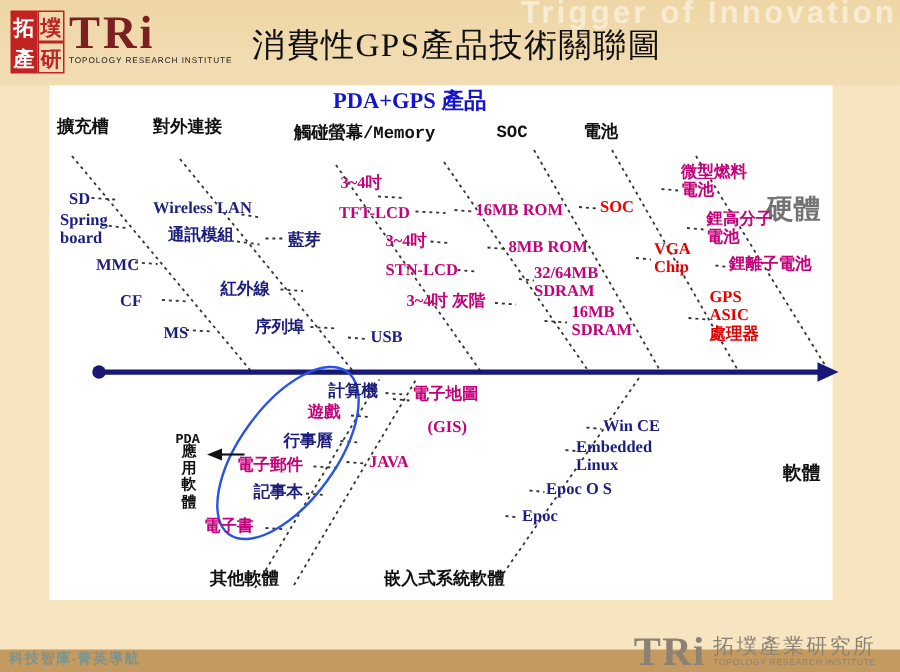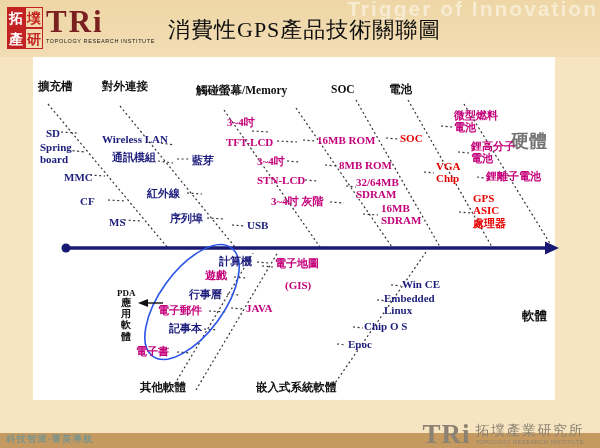--- a/index.html
+++ b/index.html
@@ -22,21 +22,21 @@
   .brand-top .tri{font-size:31px;font-weight:bold;color:#7a2020;line-height:1;
        font-family:"Liberation Serif",serif;letter-spacing:2px;}
   .brand-top .sub{font-size:5.5px;color:#1a1a1a;letter-spacing:.6px;margin-top:1px;}
   
   .canvas{position:absolute;left:33px;top:57px;width:522px;height:343px;background:#ffffff;}
   .diag-title{position:absolute;left:222px;top:58px;font-size:15px;font-weight:bold;
        font-family:"Liberation Serif",serif;}
   svg.layer{position:absolute;left:0;top:0;width:600px;height:448px;pointer-events:none;}
   .lbl{position:absolute;font-weight:bold;white-space:pre-line;line-height:1.12;
        font-family:"Liberation Serif",serif;}
-  .lbl.sansf{font-family:Liberation Serif, serif;}
+  .lbl.sansf{font-family:Liberation Mono, monospace;}
   
   .source{position:absolute;left:28px;top:404px;font-size:13.5px;color:#111;
        font-family:"Liberation Serif",serif;}
   .band{position:absolute;left:0;bottom:0;width:600px;height:15px;background:#c59a61;z-index:1;}
   .slogan{position:absolute;left:6px;bottom:2px;font-size:9.5px;font-weight:bold;
        color:#7f9489;letter-spacing:1px;z-index:2;}
   .logo-bot{position:absolute;right:16px;bottom:2px;display:flex;align-items:center;
        gap:5px;z-index:2;color:#8b8274;}
   .logo-bot .tri{font-size:27px;font-weight:bold;line-height:.9;
        font-family:"Liberation Serif",serif;letter-spacing:1px;}
@@ -183,29 +183,30 @@
       <div class="lbl" style="left: 189px; top: 288px; font-size: 11px; color: rgb(29, 29, 124);">行事曆</div>
       <div class="lbl" style="left: 158px; top: 304px; font-size: 11px; color: rgb(196, 0, 122);">電子郵件</div>
       <div class="lbl" style="left: 169px; top: 322px; font-size: 11px; color: rgb(29, 29, 124);">記事本</div>
       <div class="lbl" style="left: 136px; top: 345px; font-size: 11px; color: rgb(196, 0, 122);">電子書</div>
       <div class="lbl" style="left: 275px; top: 257px; font-size: 11px; color: rgb(196, 0, 122);">電子地圖</div>
       <div class="lbl" style="left: 285px; top: 279px; font-size: 11px; color: rgb(196, 0, 122);">(GIS)</div>
       <div class="lbl" style="left: 246px; top: 302px; font-size: 11px; color: rgb(196, 0, 122);">JAVA</div>
       <div class="lbl" style="left: 402px; top: 278px; font-size: 11px; color: rgb(29, 29, 124);">Win CE</div>
       <div class="lbl" style="left: 384px; top: 292px; font-size: 11px; color: rgb(29, 29, 124);">Embedded
 Linux</div>
-      <div class="lbl" style="left: 364px; top: 320px; font-size: 11px; color: rgb(29, 29, 124);">Chip O S</div>
+      <div class="lbl" style="left: 364px; top: 320px; font-size: 11px; color: rgb(29, 29, 124);">Epoc O S</div>
       <div class="lbl" style="left: 348px; top: 338px; font-size: 11px; color: rgb(29, 29, 124);">Epoc</div>
       <div class="lbl sansf" style="left: 117px; top: 288px; font-size: 9px; color: rgb(17, 17, 17);">PDA</div>
       <div class="lbl sansf" style="left: 121px; top: 297px; font-size: 10px; color: rgb(17, 17, 17);">應
 用
 軟
 體</div>
     </div>
 
+  <div class="diag-title" style="color: rgb(20, 20, 204);">PDA+GPS  產品</div>
 
 
   <div class="band"></div>
   <div class="slogan">科技智庫‧菁英導航</div>
   <div class="logo-bot">
     <div class="tri">TRi</div>
     <div>
       <div class="nm">拓墣產業研究所</div>
       <div class="sb">TOPOLOGY RESEARCH INSTITUTE</div>
     </div>

